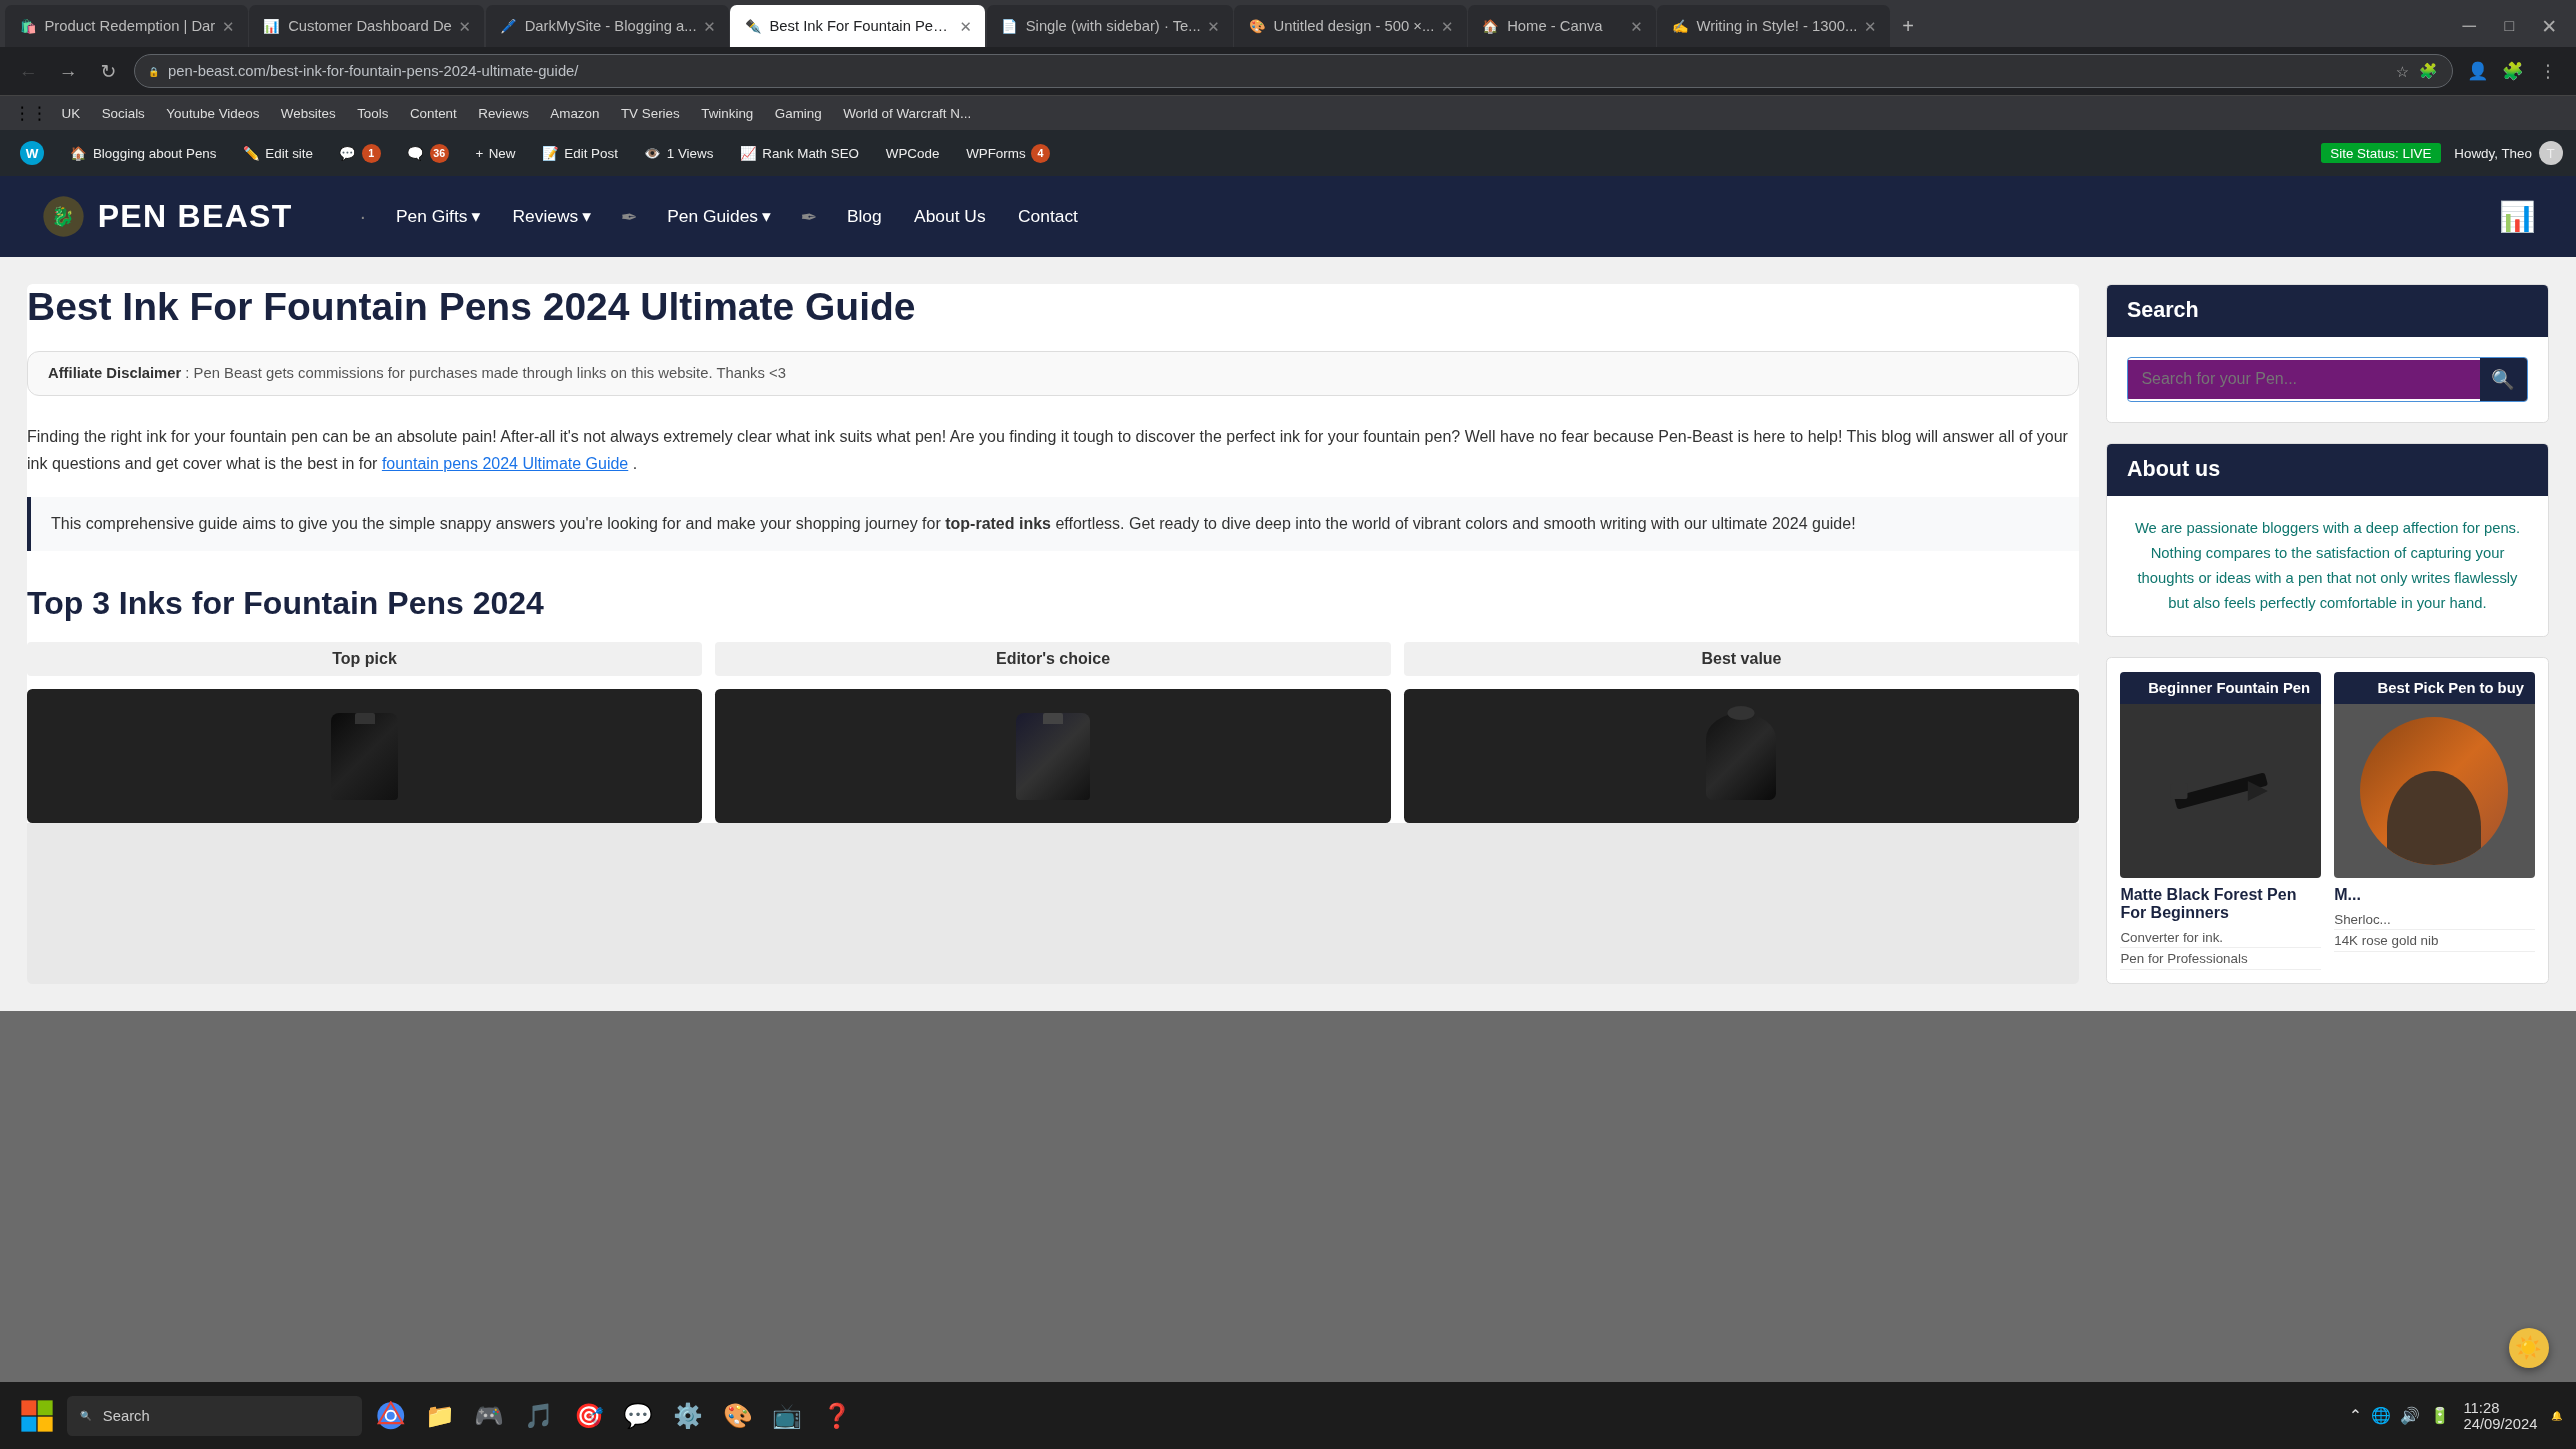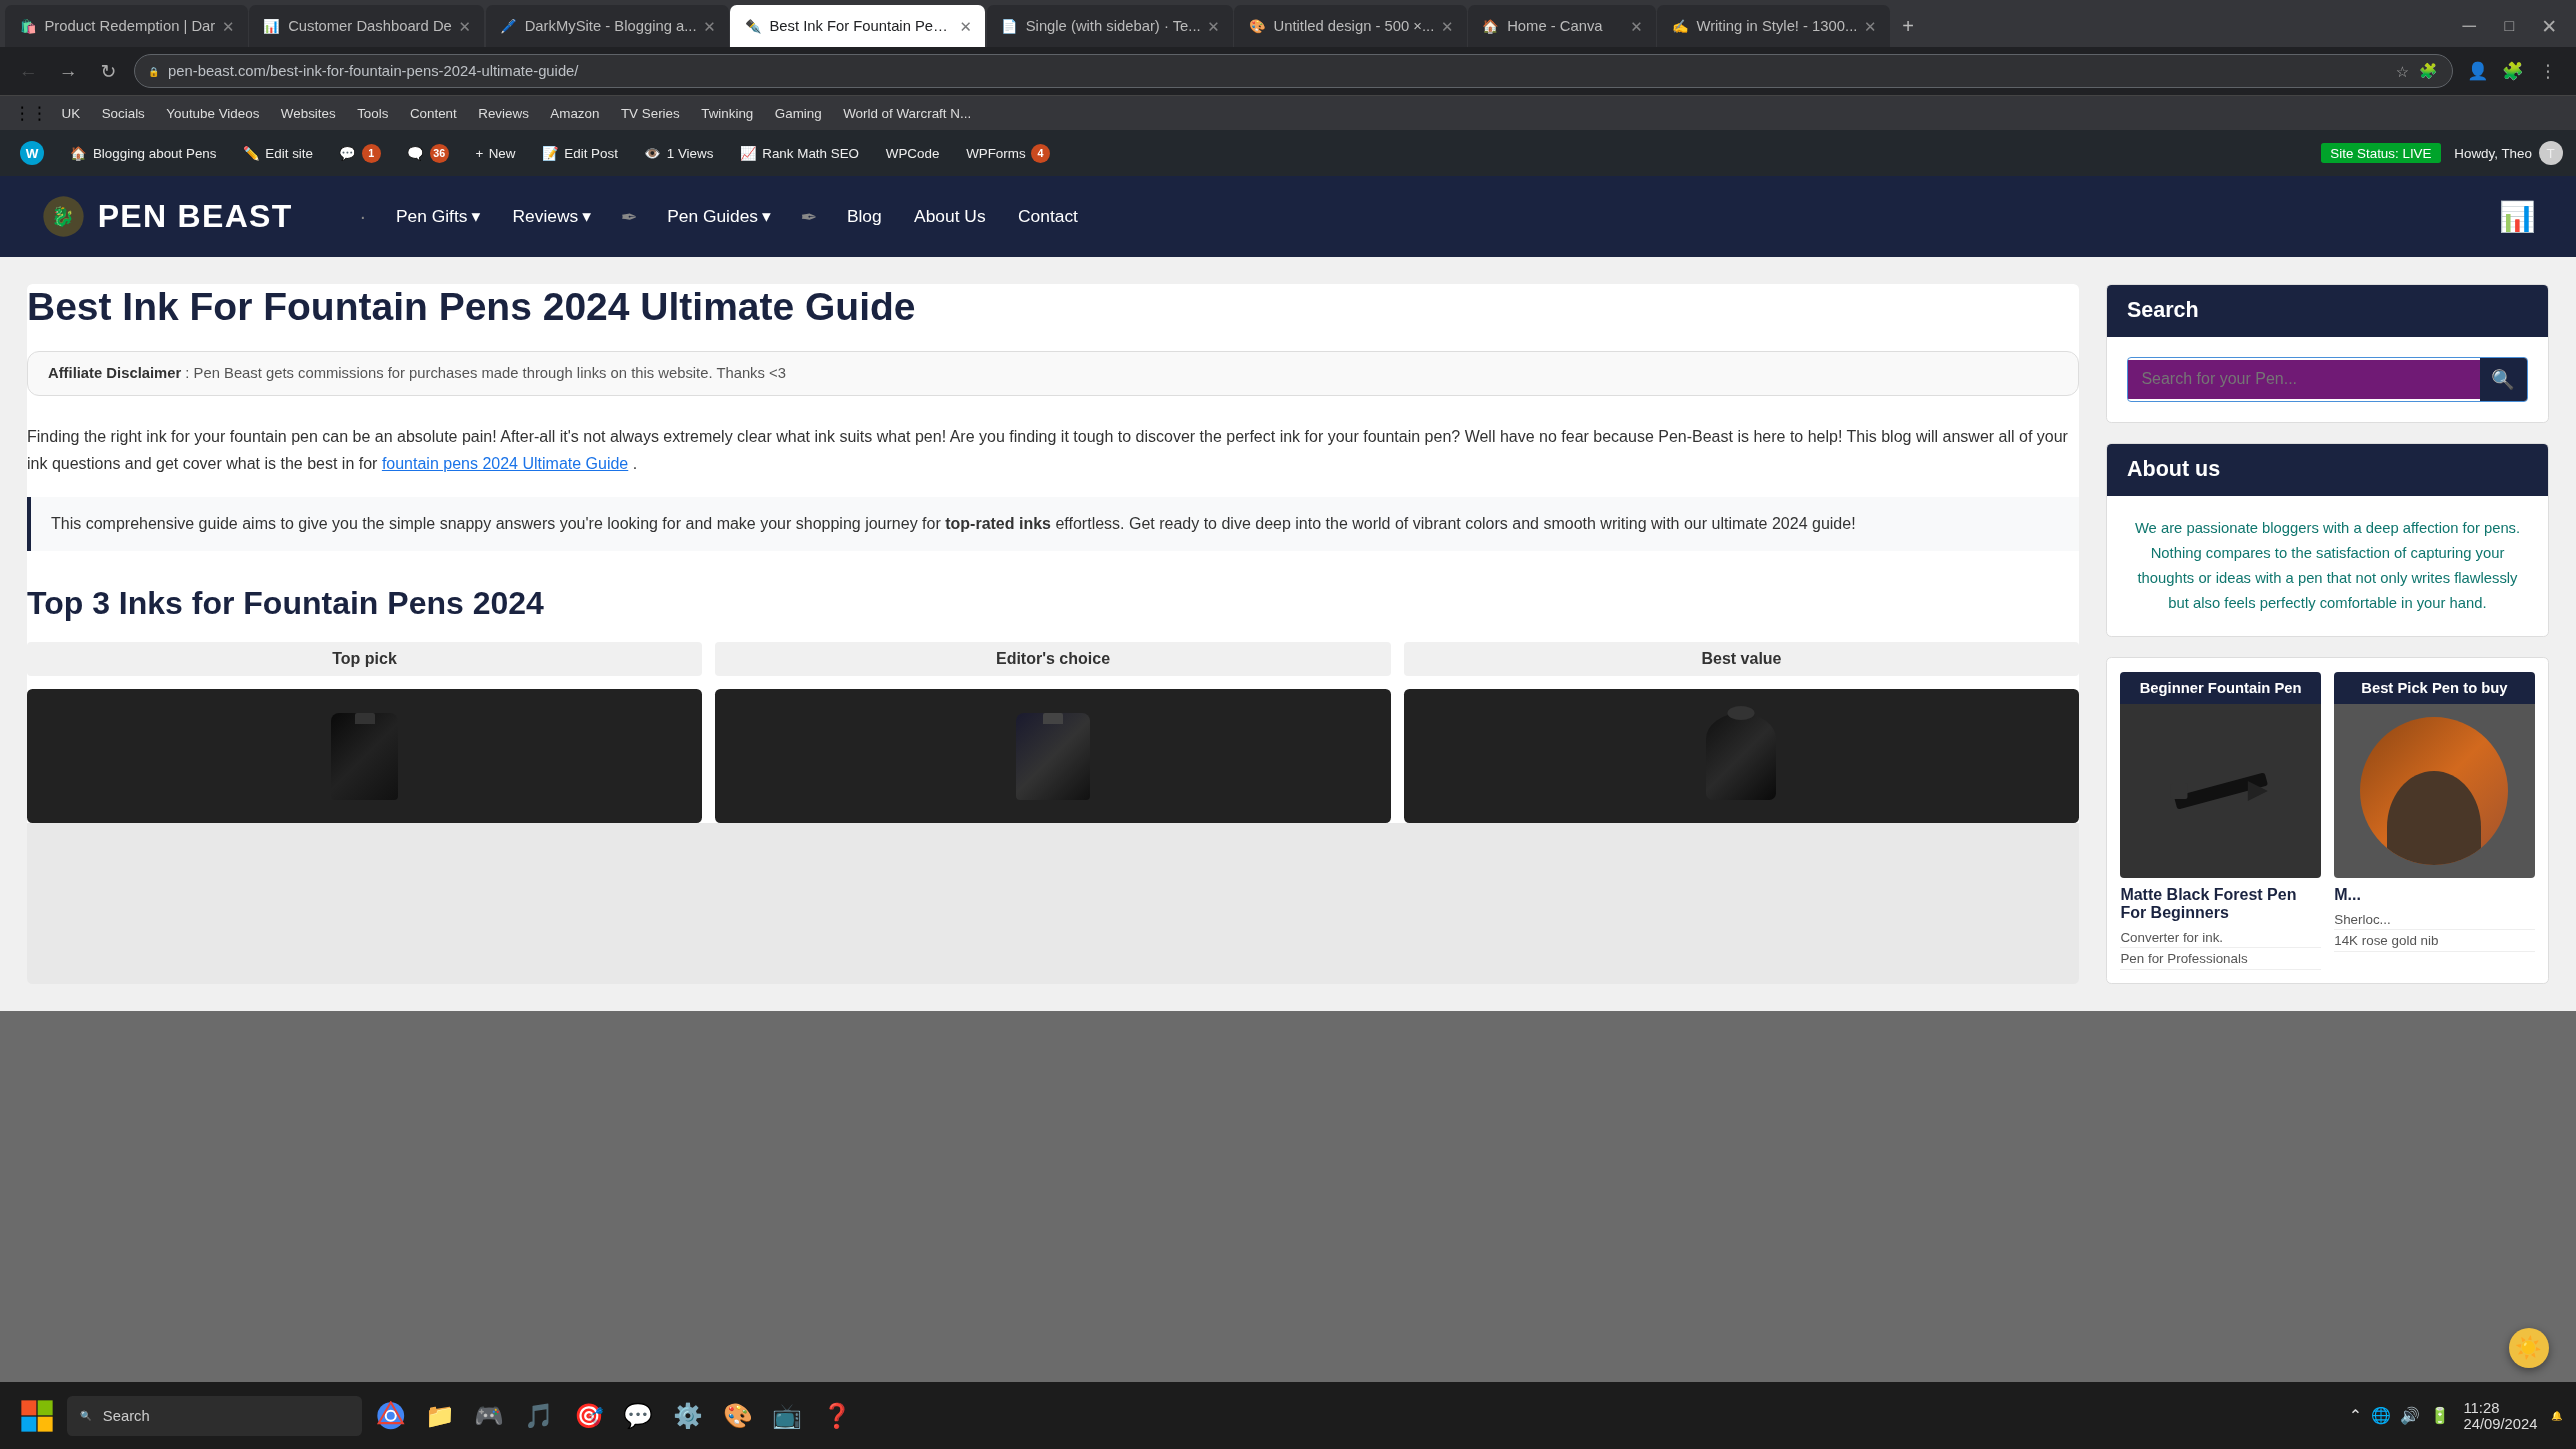--- a/index.html
+++ b/index.html
@@ -89,21 +89,21 @@
     .sidebar-widget-body { padding: 20px; }
     
     .search-input-wrap { display: flex; align-items: center; border: 1.3px solid #4a90d9; border-radius: 4px; overflow: hidden; }
     .search-input { flex: 1; border: none; outline: none; padding: 10.7px 13.4px; font-size: 16px; color: #aaa; background: #701a75; }
     .search-btn { background: #1a2340; color: #fff; border: none; width: 47px; height: 43px; display: flex; align-items: center; justify-content: center; cursor: pointer; font-size: 19px; }
     
     .about-us-text { font-size: 14.8px; line-height: 1.7; color: #0f766e; text-align: center; }
     
     .product-grid { display: flex; gap: 13.4px; }
     .product-card { flex: 1; display: flex; flex-direction: column; }
-    .product-card-label { background: #1a2340; color: #fff; font-size: 14.8px; font-weight: bold; padding: 8px 10.7px; text-align: center; border-radius: 4px 4px 0 0; }
+    .product-card-label { background: #1a2340; color: #fff; font-size: 14.8px; font-weight: bold; padding: 8px 10.7px; text-align: right; border-radius: 4px 4px 0 0; }
     .product-card-img { background: #333; height: 174px; display: flex; align-items: center; justify-content: center; overflow: hidden; border-radius: 0 0 4px 4px; }
     
     .product-card2-img { background: #555; height: 174px; display: flex; align-items: center; justify-content: center; border-radius: 0 0 4px 4px; overflow: hidden; position: relative; }
     .person-circle { width: 148px; height: 148px; background: linear-gradient(135deg, #8B4513 0%, #D2691E 50%, #A0522D 100%); border-radius: 50%; overflow: hidden; display: flex; align-items: flex-end; justify-content: center; }
     .person-body { width: 94px; height: 94px; background: #4a3728; border-radius: 50% 50% 0 0 / 60% 60% 0 0; }
 
     .product-card-name { font-size: 16px; font-weight: bold; color: #1a2340; padding: 8px 0 5.4px; }
     .product-card-feat { font-size: 13.4px; color: #555; padding: 2.7px 0; border-bottom: 0.7px solid #eee; }
 
     

